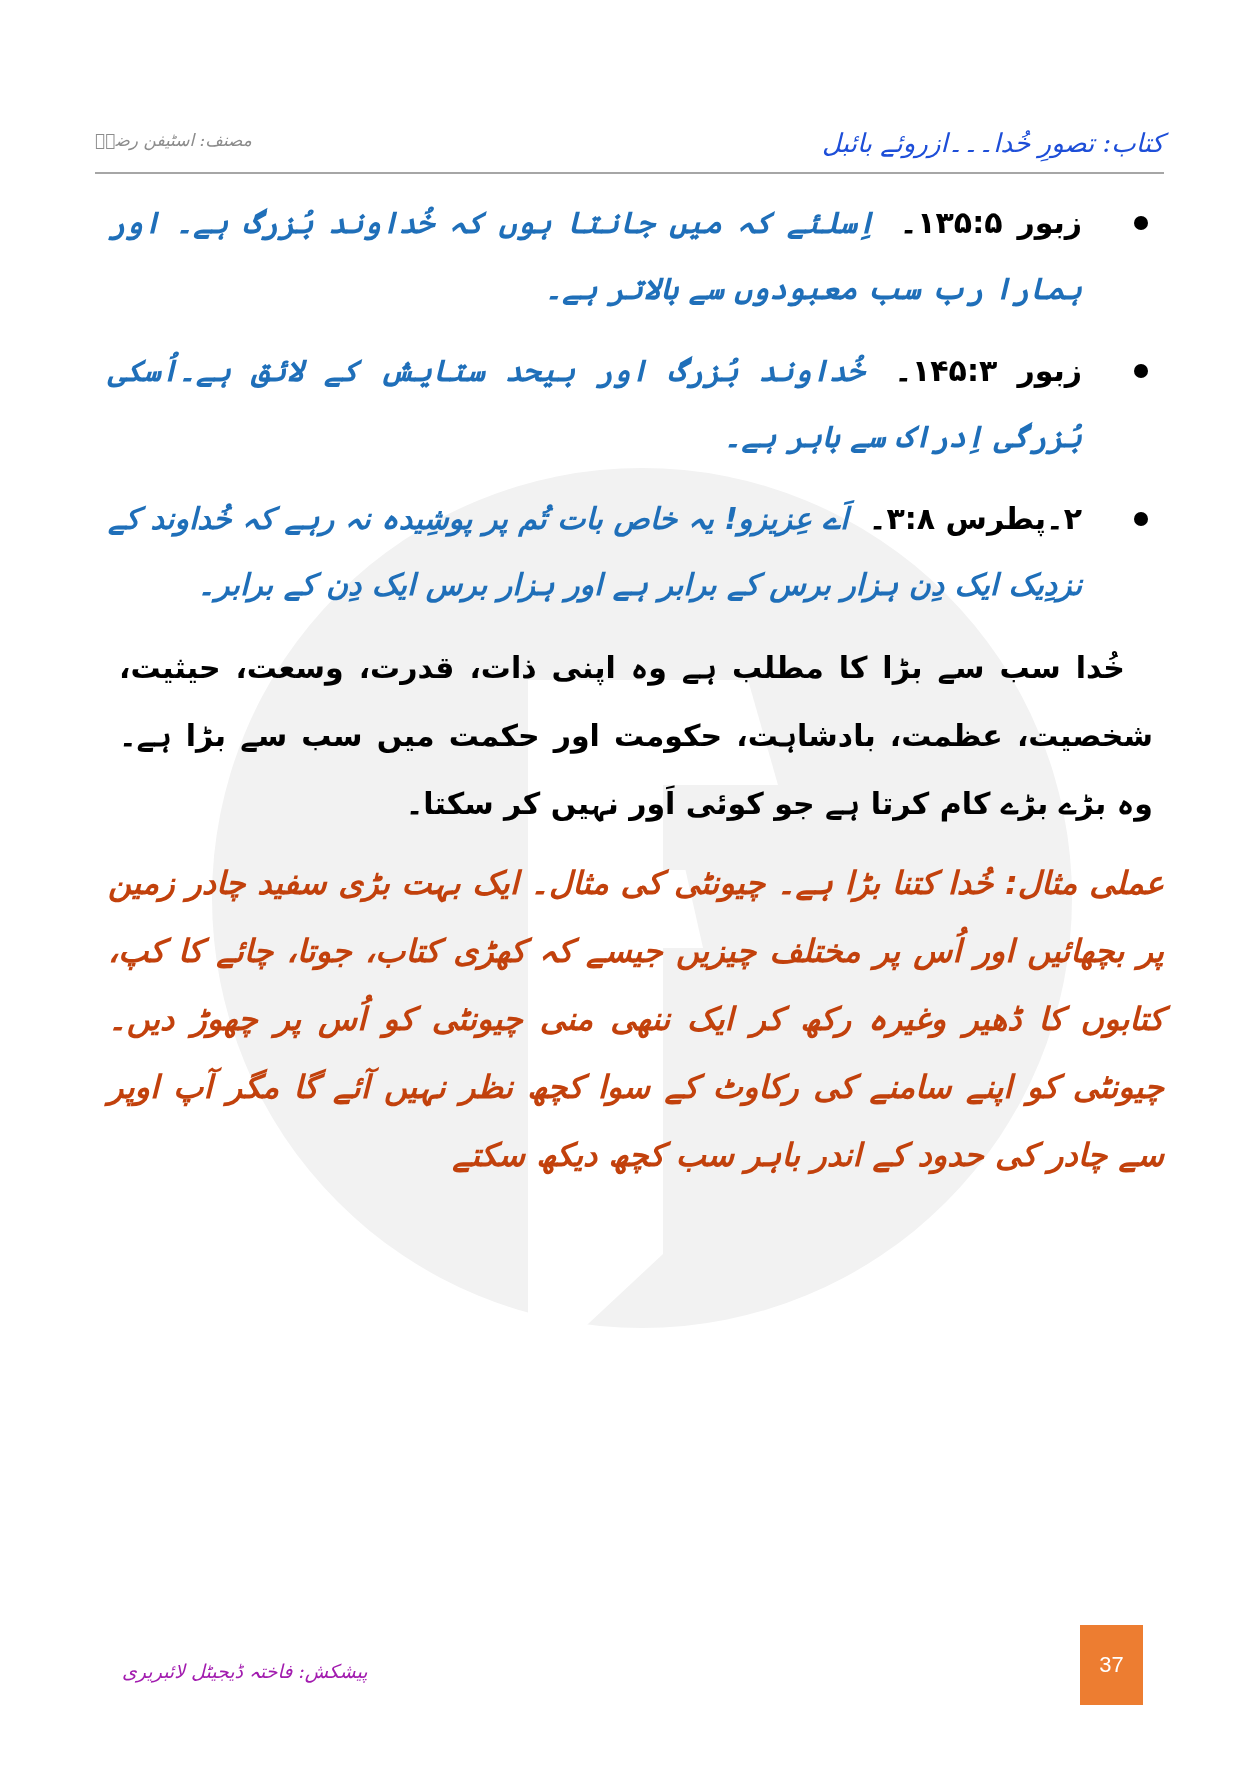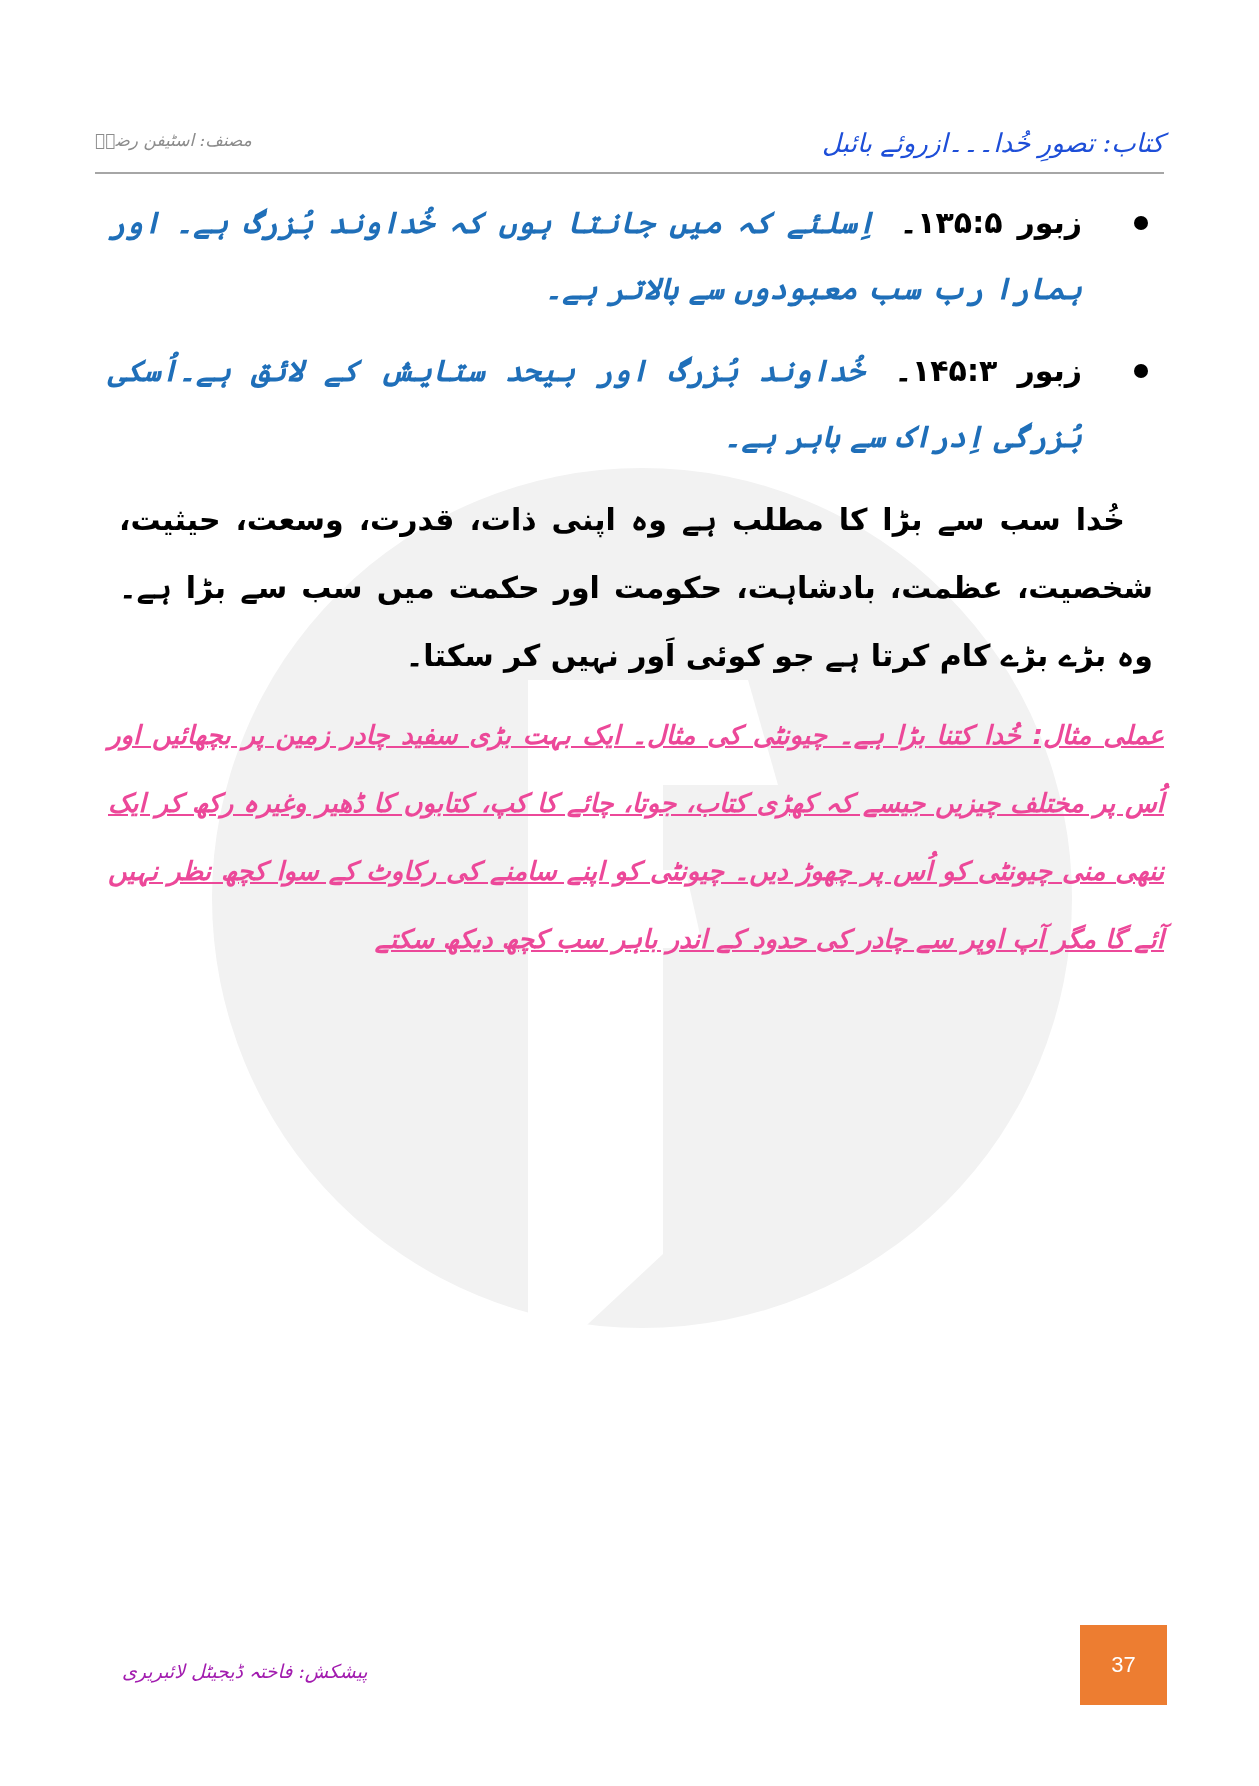--- a/index.html
+++ b/index.html
@@ -138,43 +138,42 @@
       margin: 11px;
       padding-right: 0;
     }
     .paragraph-indent {
       display: inline-block;
       width: 28px;
     }
 
     .example {
       margin-top: 8px;
-      font-size: 26px;
+      font-size: 32px;
       line-height: 68px;
-      color: #ec4899;
-      font-weight: bold;
-      font-style: italic;
-      text-decoration: underline;
+      color: #c2410c;
+      font-weight: bold;
+      font-style: italic;
     }
 
     .footer-publisher {
       position: absolute;
       left: 122px;
       top: 1660px;
       font-family: "DejaVu Serif", serif;
       font-style: italic;
       font-size: 19px;
       color: #a21caf;
       direction: rtl;
     }
     .page-number {
       position: absolute;
       left: 1080px;
       top: 1625px;
-      width: 87px;
+      width: 63px;
       height: 80px;
       background: #ed7d31;
       color: #ffffff;
       font-family: "Liberation Sans", sans-serif;
       font-size: 22px;
       display: flex;
       align-items: center;
       justify-content: center;
     }
   </style>
@@ -198,20 +197,25 @@
       <li class="bullet">
         <span class="bullet-dot"></span>
         <span class="bullet-ref">زبور ۱۳۵:۵۔</span>
         <span class="bullet-text">اِسلئے کہ میں جانتا ہوں کہ خُداوند بُزرگ ہے۔ اور ہمارا رب سب معبودوں سے بالاتر ہے۔</span>
       </li>
       <li class="bullet">
         <span class="bullet-dot"></span>
         <span class="bullet-ref">زبور ۱۴۵:۳۔</span>
         <span class="bullet-text">خُداوند بُزرگ اور بیحد ستایش کے لائق ہے۔اُسکی بُزرگی اِدراک سے باہر ہے۔</span>
       </li>
+      <li class="bullet">
+        <span class="bullet-dot"></span>
+        <span class="bullet-ref">۲۔پطرس ۳:۸۔</span>
+        <span class="bullet-text">اَے عِزیزو! یہ خاص بات تُم پر پوشِیدہ نہ رہے کہ خُداوند کے نزدِیک ایک دِن ہزار برس کے برابر ہے اور ہزار برس ایک دِن کے برابر۔</span>
+      </li>
     </ul>
 
     <p class="paragraph"><span class="paragraph-indent"></span><span>خُدا سب سے بڑا کا مطلب ہے وہ اپنی ذات، قدرت، وسعت، حیثیت، شخصیت، عظمت، بادشاہت، حکومت اور حکمت میں سب سے بڑا ہے۔ وہ بڑے بڑے کام کرتا ہے جو کوئی اَور نہیں کر سکتا۔</span></p>
 
     <p class="example">عملی مثال: خُدا کتنا بڑا ہے۔ چیونٹی کی مثال۔ ایک بہت بڑی سفید چادر زمین پر بچھائیں اور اُس پر مختلف چیزیں جیسے کہ کھڑی کتاب، جوتا، چائے کا کپ، کتابوں کا ڈھیر وغیرہ رکھ کر ایک ننھی منی چیونٹی کو اُس پر چھوڑ دیں۔ چیونٹی کو اپنے سامنے کی رکاوٹ کے سوا کچھ نظر نہیں آئے گا مگر آپ اوپر سے چادر کی حدود کے اندر باہر سب کچھ دیکھ سکتے</p>
   </div>
 
   <div class="footer-publisher">پیشکش: فاختہ ڈیجیٹل لائبریری</div>
   <div class="page-number">37</div>
 </div>

